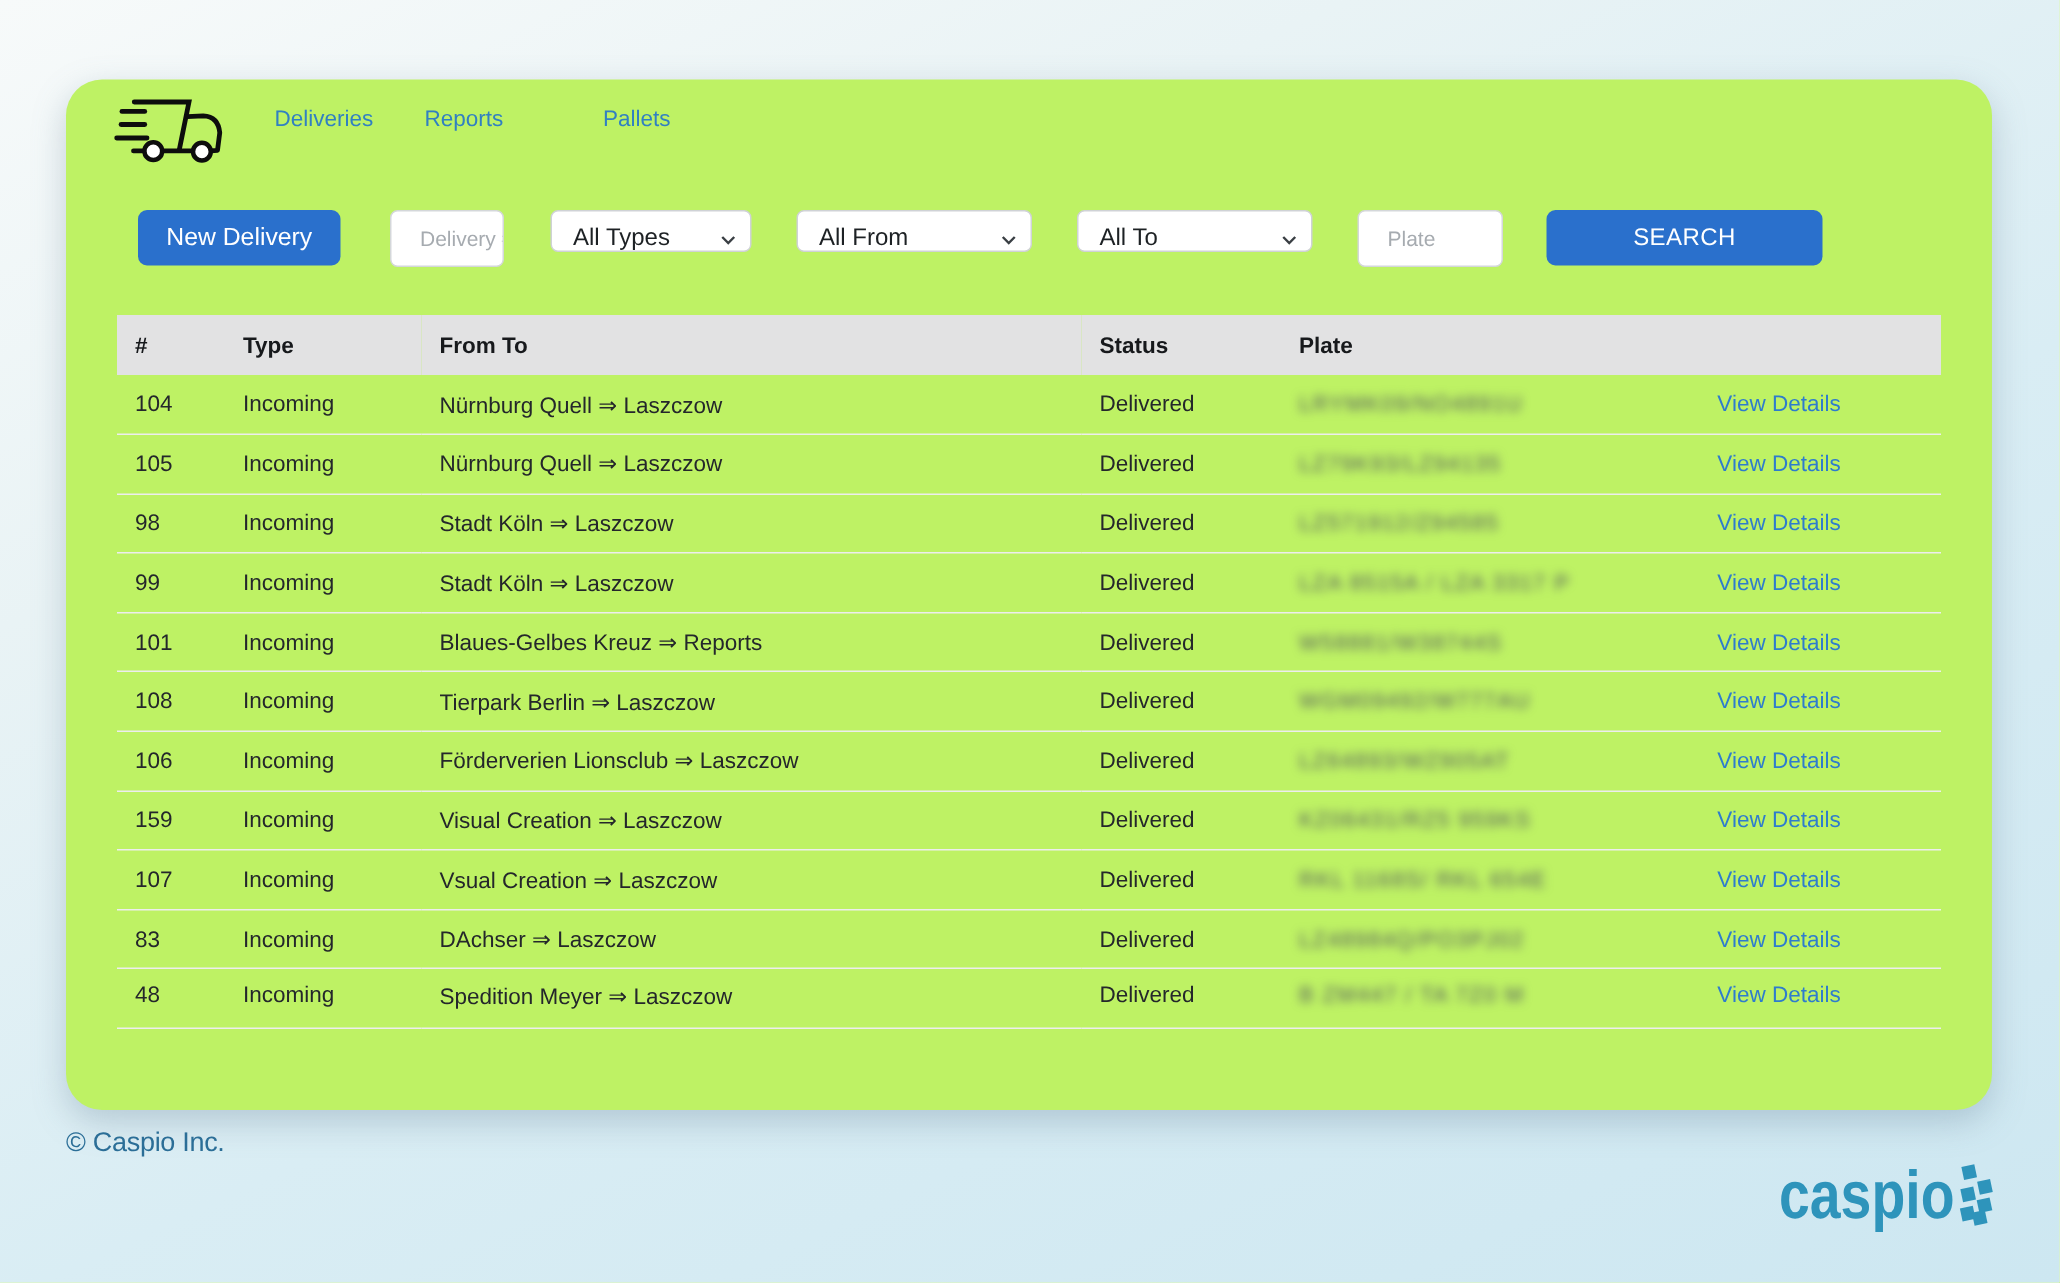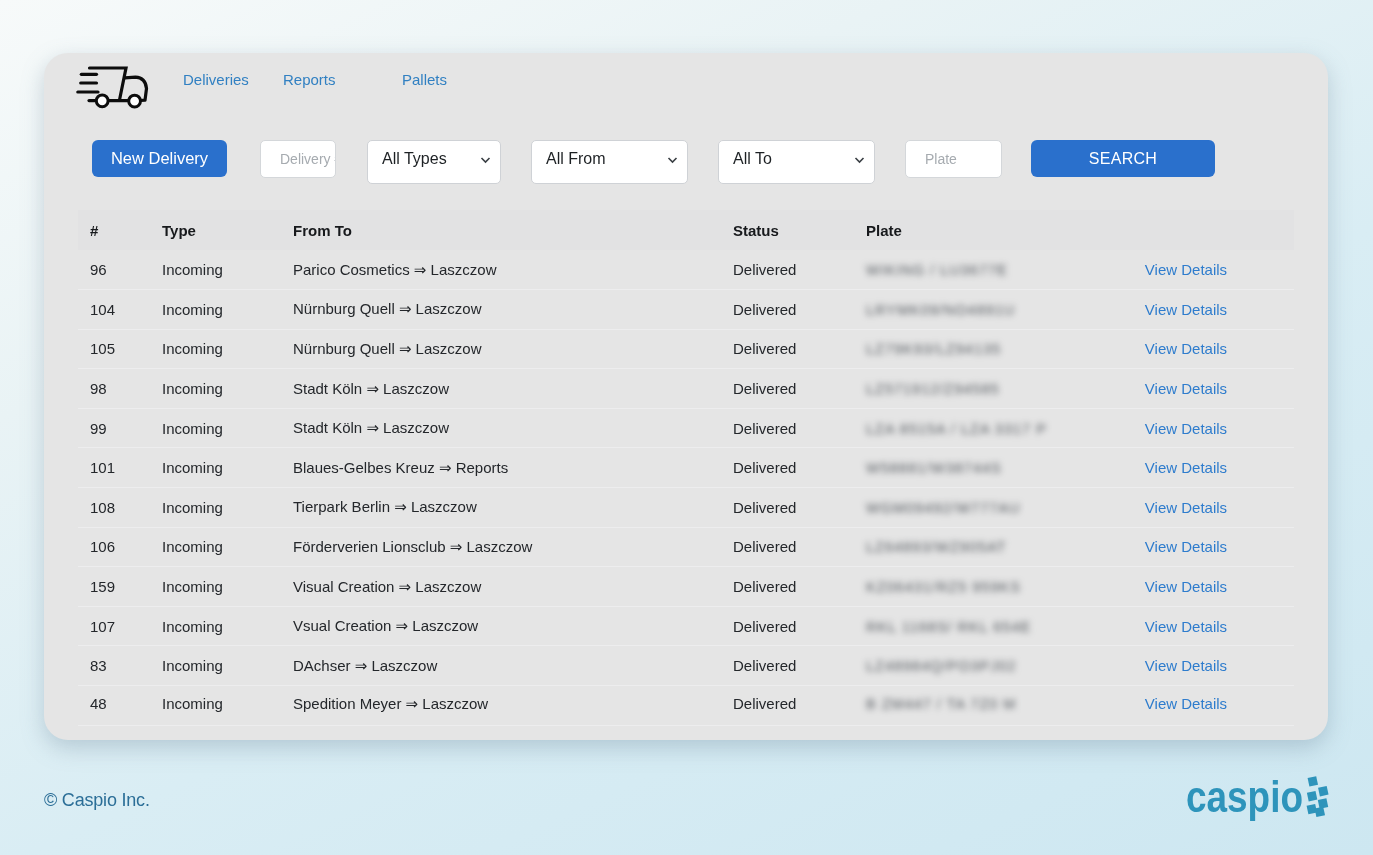--- a/index.html
+++ b/index.html
@@ -4,21 +4,21 @@
 <style>
 * { margin:0; padding:0; box-sizing:border-box; }
 html,body { width:1373px; height:855px; overflow:hidden; }
 body {
   font-family:"Liberation Sans", sans-serif;
   background: linear-gradient(155deg, #f7fafa 0%, #e9f3f5 28%, #d9edf4 58%, #cde7f1 100%);
   position:relative;
 }
 .card {
   position:absolute; left:44px; top:53px; width:1284px; height:687px;
-  background:#e5e5e5; border-radius:24px;
+  background:#bef264; border-radius:24px;
   box-shadow:0 8px 22px rgba(110,135,155,0.35);
   overflow:hidden;
 }
 
 .navlink { position:absolute; top:19px; font-size:15px; color:#3180c2; text-decoration:none; line-height:15px; }
 #nav1 { left:139px; }
 #nav2 { left:239px; }
 #nav3 { left:326px;margin-left:32px; }
 
 #truck { position:absolute; left:32px; top:12px; }
@@ -31,21 +31,21 @@
 #btn-new { left:48px; width:135px; line-height:37px; font-size:16.5px; }
 #btn-search { left:987px; width:184px; line-height:37px; letter-spacing:0.3px; }
 .inp {
   position:absolute; top:87px; height:38px; border:1px solid #d4d7da; border-radius:5px;
   background:#fff; font-size:14px; color:#a6abb0; line-height:36px; padding-left:19px;
   white-space:nowrap; overflow:hidden;
 }
 #inp-delivery { left:216px; width:76px; }
 #inp-plate { left:861px; width:97px; }
 .sel {
-  position:absolute; top:87px; height:44px; border:1px solid #cfd2d6; border-radius:5px;
+  position:absolute; top:87px; height:28px; border:1px solid #cfd2d6; border-radius:5px;
   background:#fff; font-size:16px; color:#1d2124; line-height:36px; padding-left:14px;
 }
 .sel .chev { position:absolute; right:9px; top:15px; }
 #sel-types { left:323px; width:134px; }
 #sel-from  { left:487px; width:157px; }
 #sel-to    { left:674px; width:157px; }
 
 table { position:absolute; left:34px; top:157px; width:1216px; border-collapse:collapse; table-layout:fixed; }
 th {
   background:#e2e2e3; height:40px; text-align:left; font-size:15px; color:#17191c;
@@ -53,21 +53,21 @@
 }
 td {
   height:39.6px; font-size:15px; color:#24272b; padding:0 0 0 12px;
   border-bottom:1px solid #ededee; white-space:nowrap; overflow:hidden;
 }
 td.vd { text-align:center; padding:0 22px 0 0; }
 td.vd a { color:#2e7ccd; text-decoration:none; }
 .lastrow td { vertical-align:top; padding-top:9px; }
 td.plate span { filter:blur(3.2px); color:#53585e; font-size:14.5px; letter-spacing:1px; }
 
-#copyright { position:absolute; left:44px; top:790px; font-size:18px; letter-spacing:-0.2px; color:#2b6e97; }
+#copyright { position:absolute; left:44px; top:751px; font-size:18px; letter-spacing:-0.2px; color:#2b6e97; }
 #caspio-logo { position:absolute; left:1186px; top:769px; }
 </style>
 </head>
 <body>
 <div class="card">
   <svg id="truck" width="74" height="46" viewBox="0 0 74 46" fill="none">
     <g stroke="#0d0d0d" stroke-width="3.2" stroke-linecap="round">
       <path d="M13.5 3 H50 L43.5 35" stroke-linejoin="miter"></path>
       <path d="M5.3 9.3 H20.5"></path>
       <path d="M4.7 18 H20.5"></path>
@@ -115,28 +115,20 @@
     <tbody>
         <tr>
           <th>#</th>
           <th>Type</th>
           <th>From To</th>
           <th>Status</th>
           <th>Plate</th>
           <th></th>
         </tr>
     <tr>
-          <td>96</td>
-          <td>Incoming</td>
-          <td>Parico Cosmetics ⇒ Laszczow</td>
-          <td>Delivered</td>
-          <td class="plate"><span>WIKING / LU3677E</span></td>
-          <td class="vd"><a href="#">View Details</a></td>
-        </tr>
-    <tr>
           <td>104</td>
           <td>Incoming</td>
           <td>Nürnburg Quell ⇒ Laszczow</td>
           <td>Delivered</td>
           <td class="plate"><span>LRYMK09/NO4891U</span></td>
           <td class="vd"><a href="#">View Details</a></td>
         </tr>
     <tr>
           <td>105</td>
           <td>Incoming</td>

